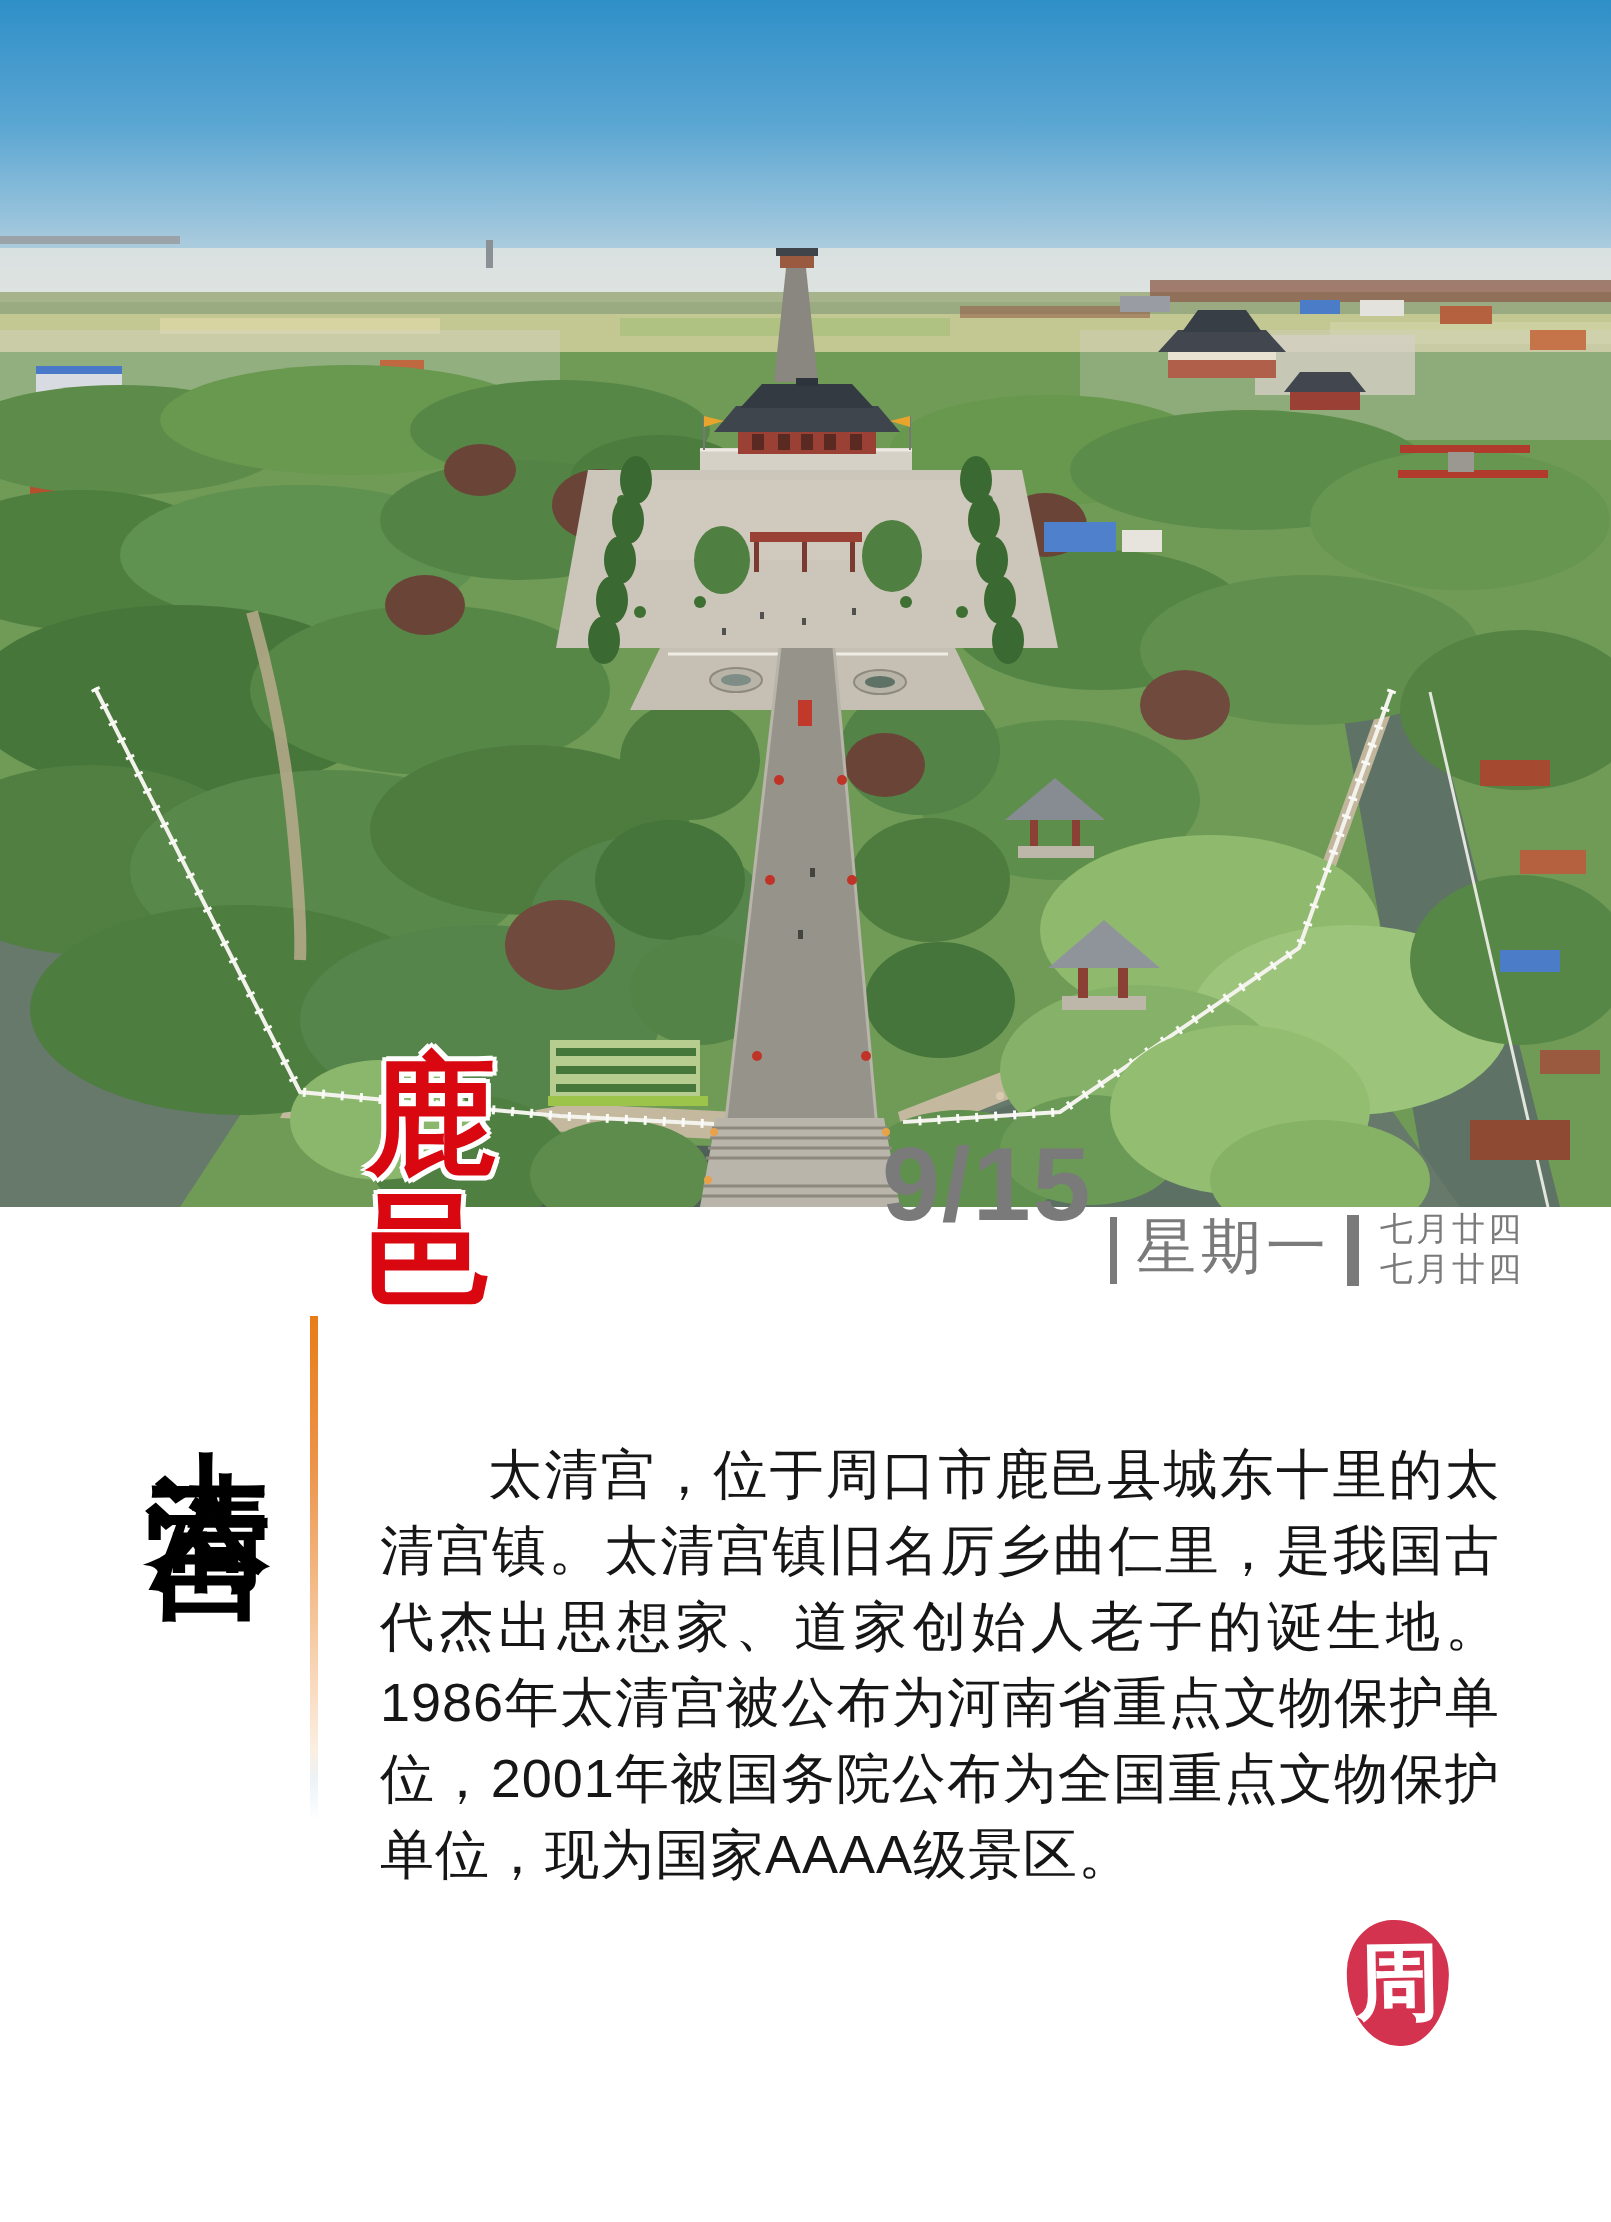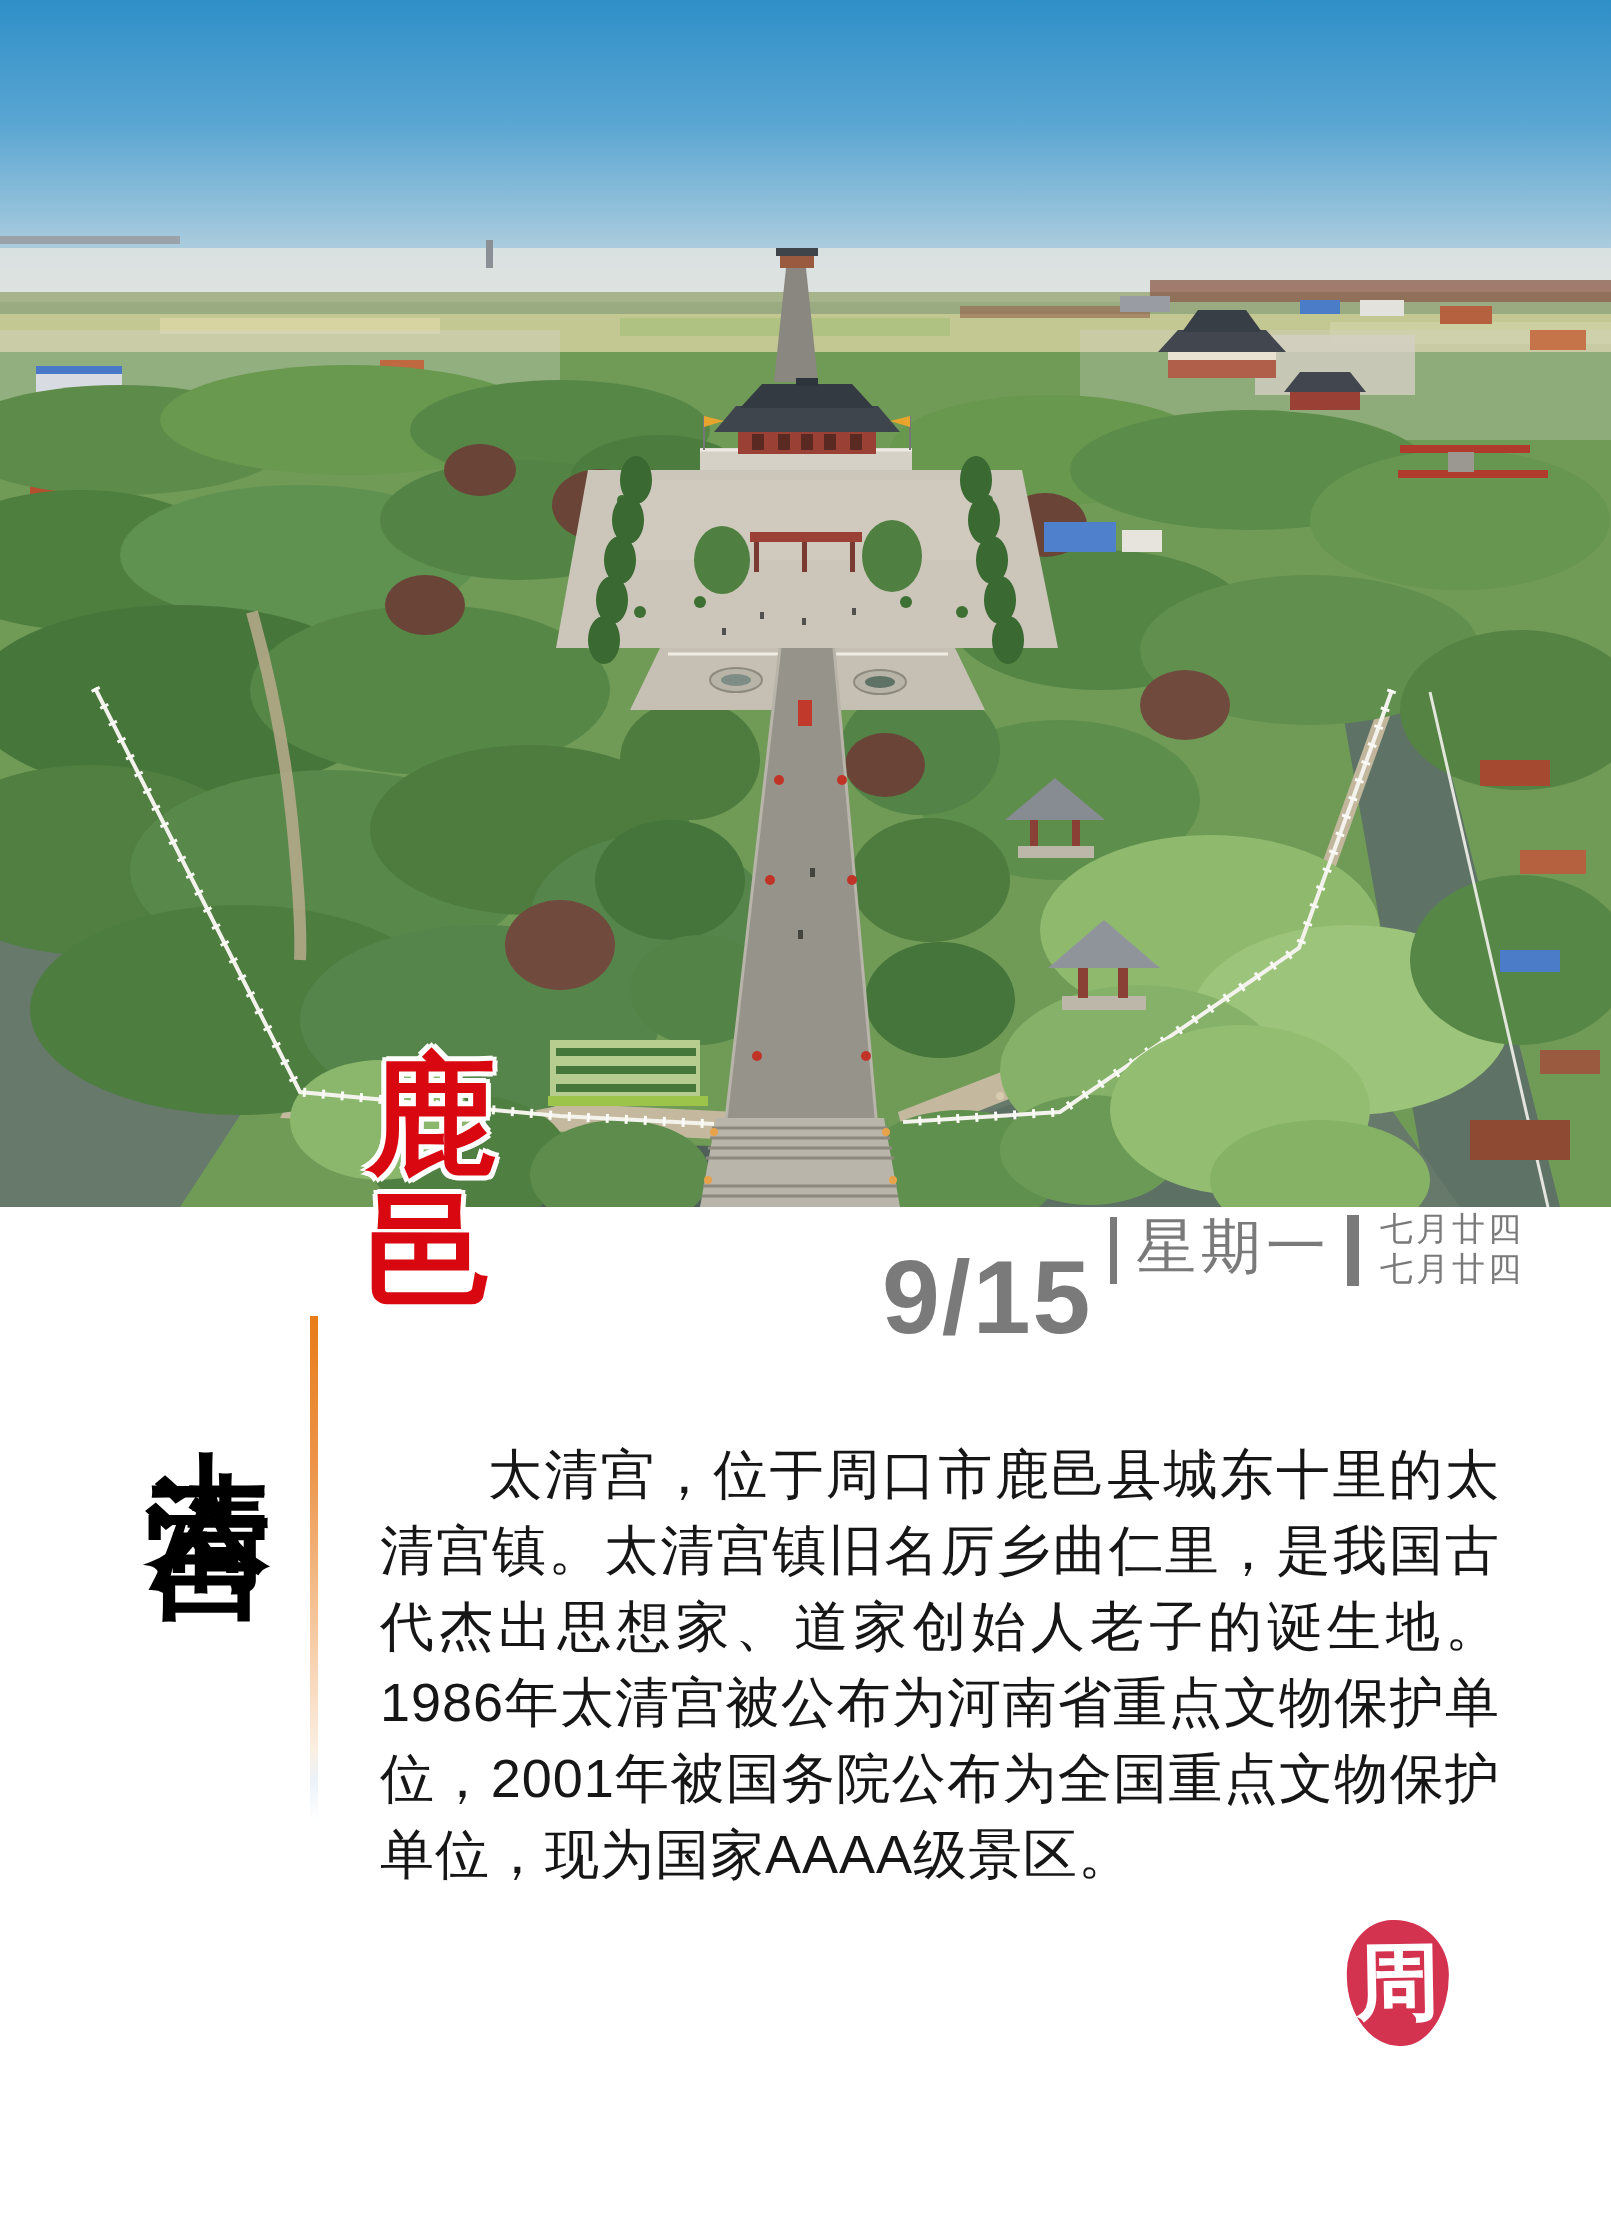--- a/index.html
+++ b/index.html
@@ -12,21 +12,21 @@
 
   
   .loc-overlay{position:absolute;left:356px;top:1048px;width:150px;text-align:center;z-index:5;}
   .loc-char{display:block;
     font-family:"Liberation Serif","DejaVu Serif",serif;font-weight:bold;
     font-size:130px;line-height:1.06;color:var(--overlay-red,#D90710);
     text-shadow:5px 0 0 #fff,-5px 0 0 #fff,0 5px 0 #fff,0 -5px 0 #fff,
                 4px 4px 0 #fff,-4px 4px 0 #fff,4px -4px 0 #fff,-4px -4px 0 #fff;}
 
   
-  .date-day{position:absolute;left:882px;top:1245px;font-size:104px;font-weight:bold;
+  .date-day{position:absolute;left:882px;top:1132px;font-size:104px;font-weight:bold;
             letter-spacing:2px;color:var(--date-gray,#7A7A7A);line-height:1;text-align:right;}
   .date-sep1{position:absolute;left:1110px;top:1217px;width:7px;height:67px;background:var(--date-gray,#7A7A7A);}
   .date-weekday{position:absolute;left:1136px;top:1212px;font-size:60px;letter-spacing:5px;
                 color:var(--date-gray,#7A7A7A);line-height:1.15;}
   .date-sep2{position:absolute;left:1347px;top:1215px;width:12px;height:71px;background:var(--date-gray,#7A7A7A);}
   .date-lunar{position:absolute;left:1380px;top:1209px;color:var(--date-gray,#7A7A7A);
               font-size:33px;line-height:40px;letter-spacing:3px;}
 
   
   .title-rule{position:absolute;left:310px;top:1316px;width:8px;height:505px;

